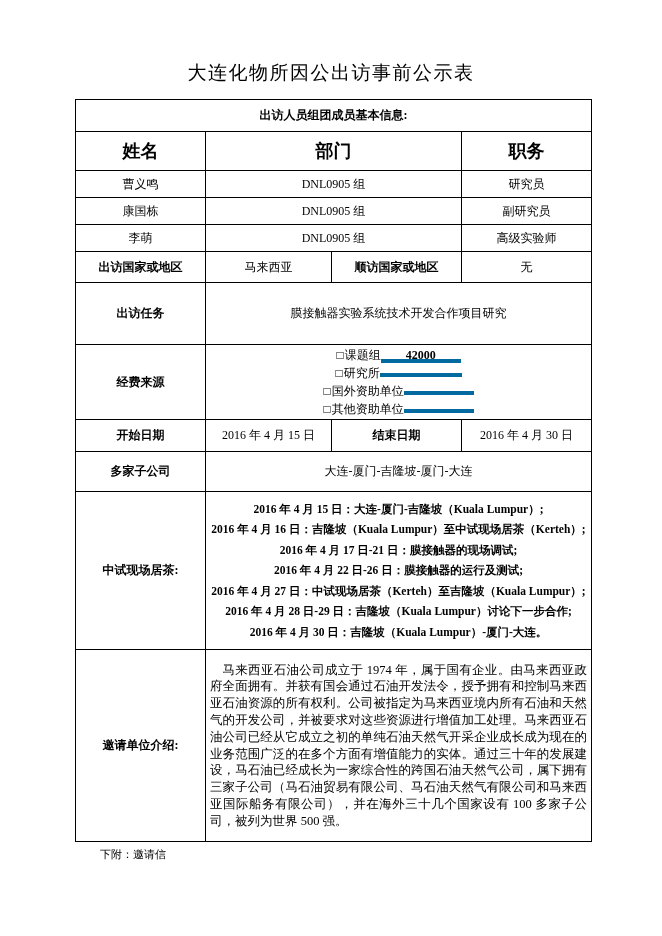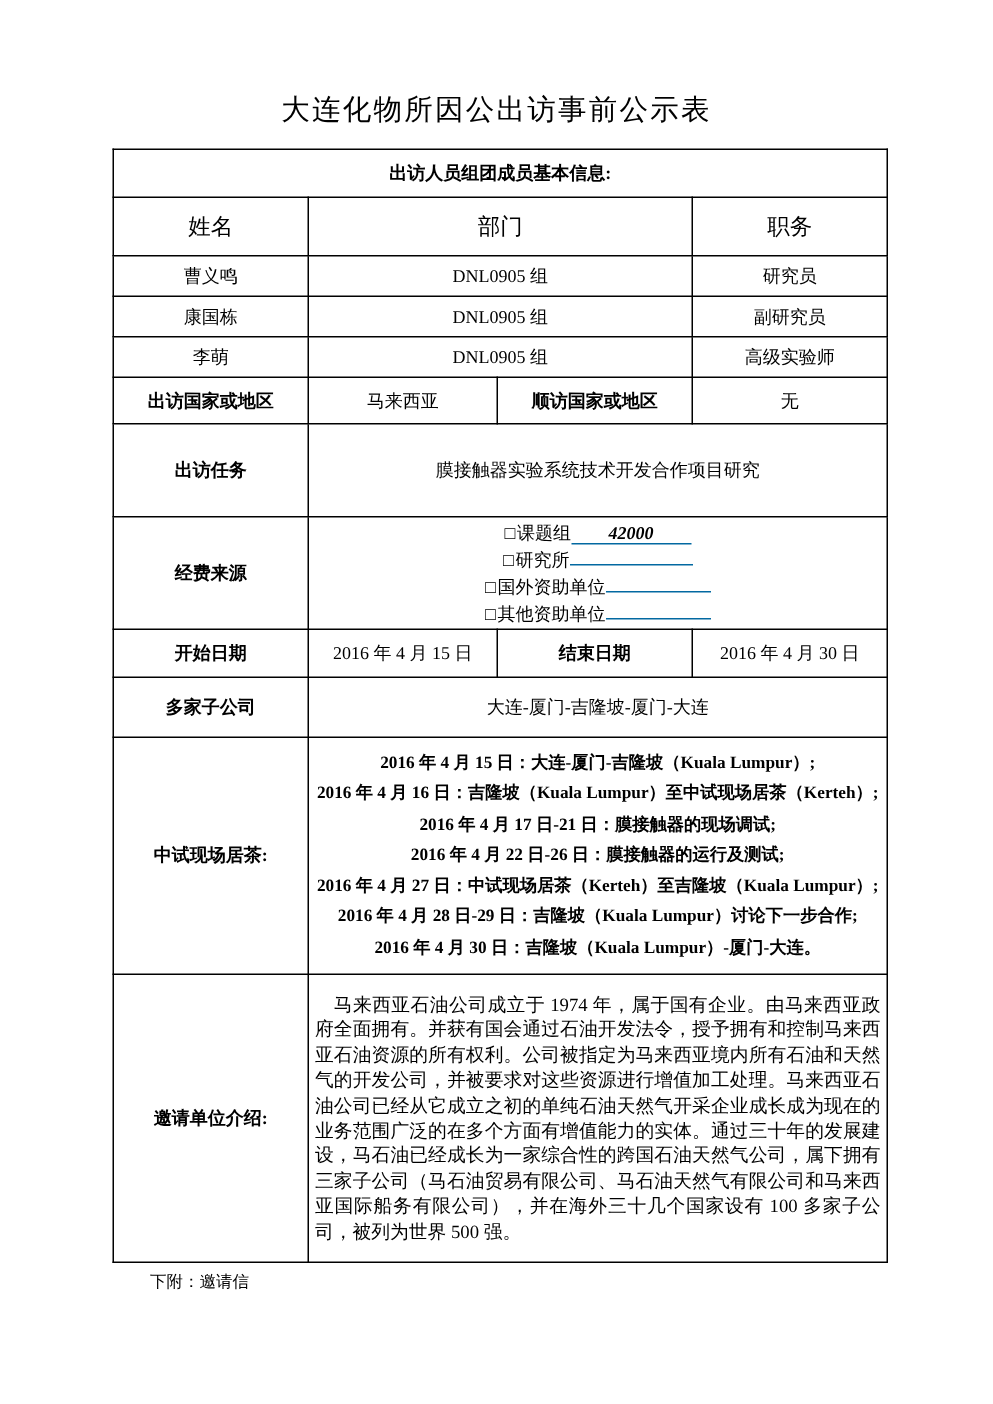--- a/index.html
+++ b/index.html
@@ -31,41 +31,40 @@
     padding:2px 4px;
     overflow:hidden;
   }
   td.section-header {
     height:32px;
     text-align:left;
     padding-left:7px;
     font-size:14px;
     font-weight:bold;
   }
-  tr.head-row td { height:39px; font-size:15px; font-weight:normal; }
+  tr.head-row td { height:39px; font-size:18px; font-weight:bold; }
   tr.member-row td { height:27px; }
   td.label { font-size:13.5px; font-weight:bold; }
   tr.country-row td { height:31px; }
   tr.task-row td { height:62px; }
   tr.budget-row td { height:33px; }
   .budget-cell .amount { font-weight:bold; }
   .budget-cell .seg { margin:0 2px; }
   .budget-cell .gap { display:inline-block; width:12px; }
   tr.funding-row td { height:70px; }
   td.funding-cell { text-align:left; padding-left:13px; }
   .funding-line { line-height:16px; white-space:nowrap; }
   .checkbox-glyph { font-size:12px; margin-right:1px; }
   .fund-underline {
     display:inline-block;
-    border-bottom:1px solid #0369a1;
+    border-bottom:4px solid #0369a1;
     font-weight:bold;
     line-height:13px;
     height:14px;
     vertical-align:baseline;
-    font-style:italic;
   }
   .u0 { width:80px; }
   .u1 { width:82px; }
   .u2 { width:70px; }
   .u3 { width:70px; }
   tr.dates-row td { height:32px; }
   tr.route-row td { height:40px; }
   tr.schedule-row td { height:158px; }
   td.schedule-cell { text-align:left; padding:6px 4px 6px 5px; }
   .schedule-line { font-size:11.5px; font-weight:bold; line-height:20.5px; white-space:nowrap; }

